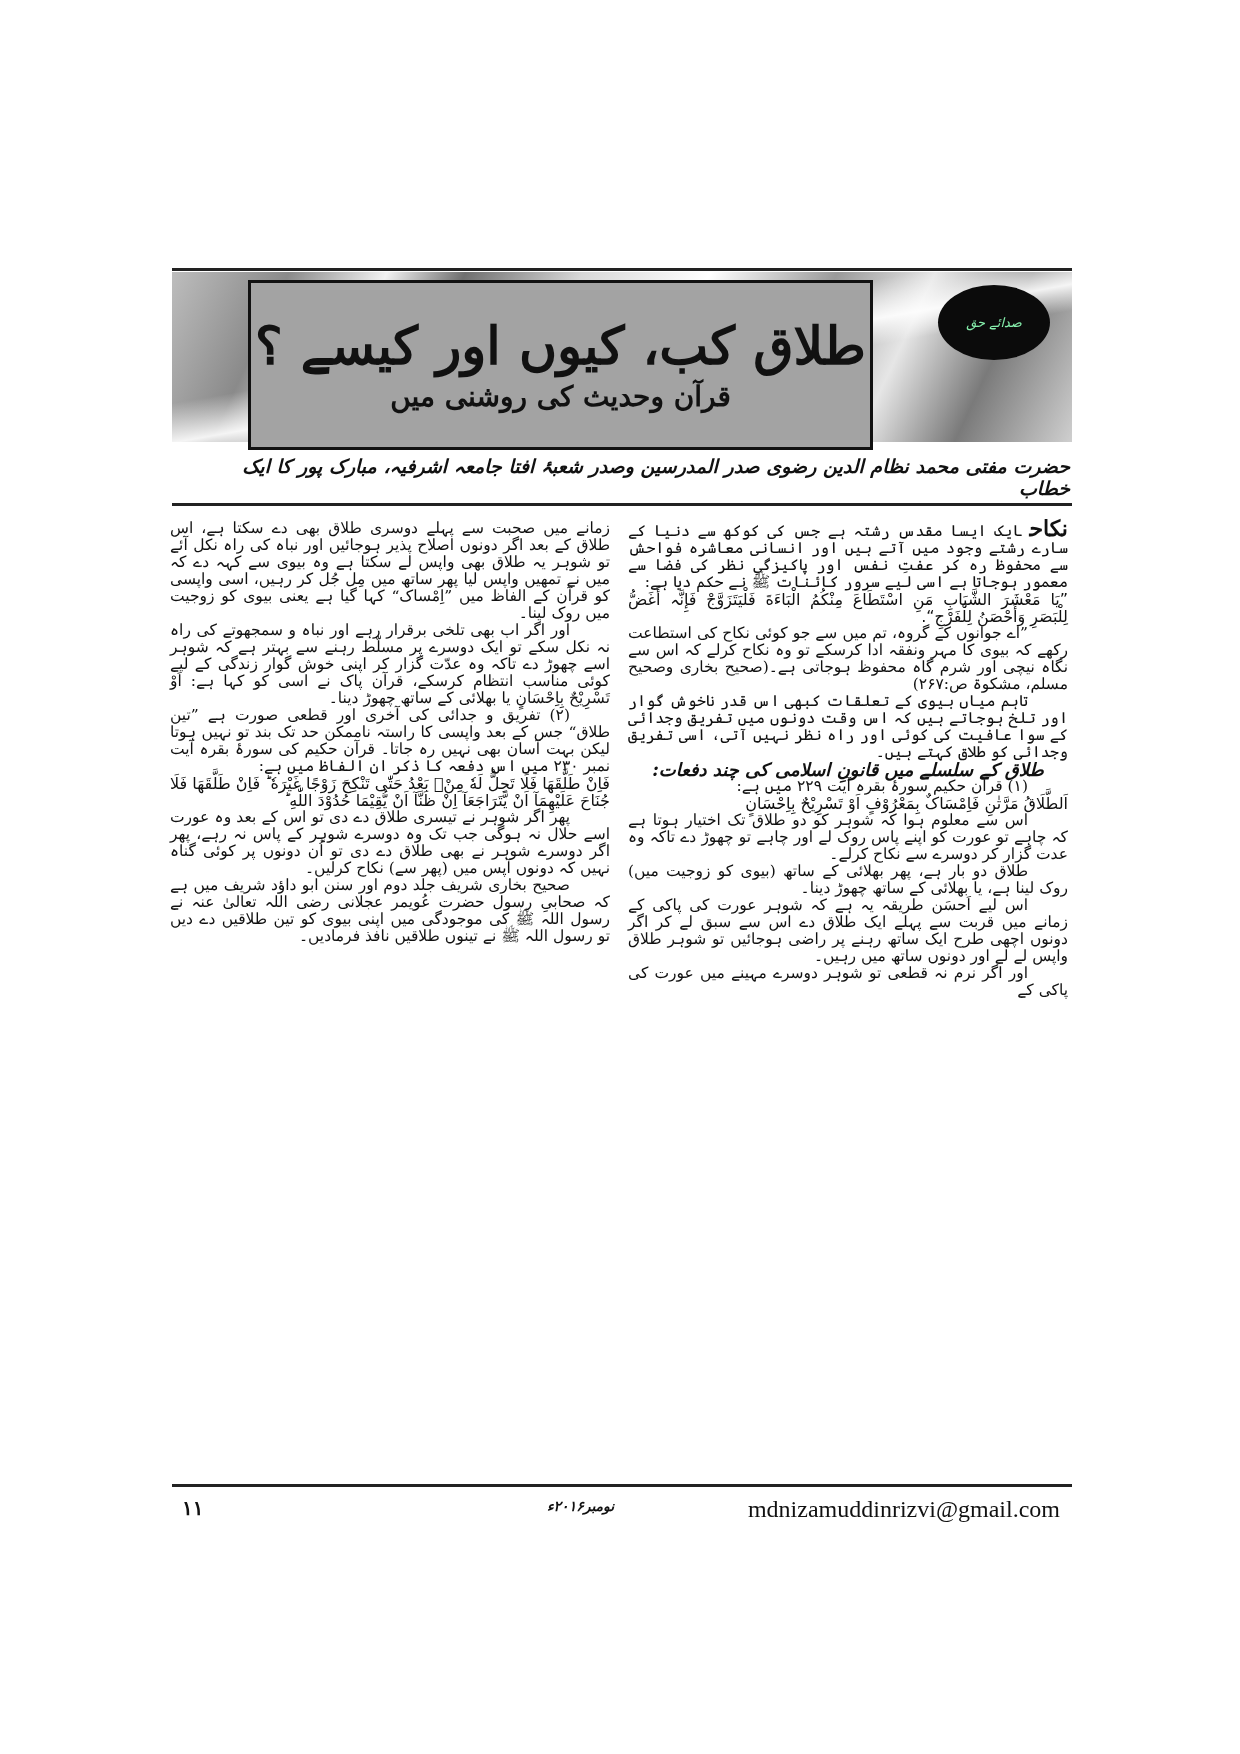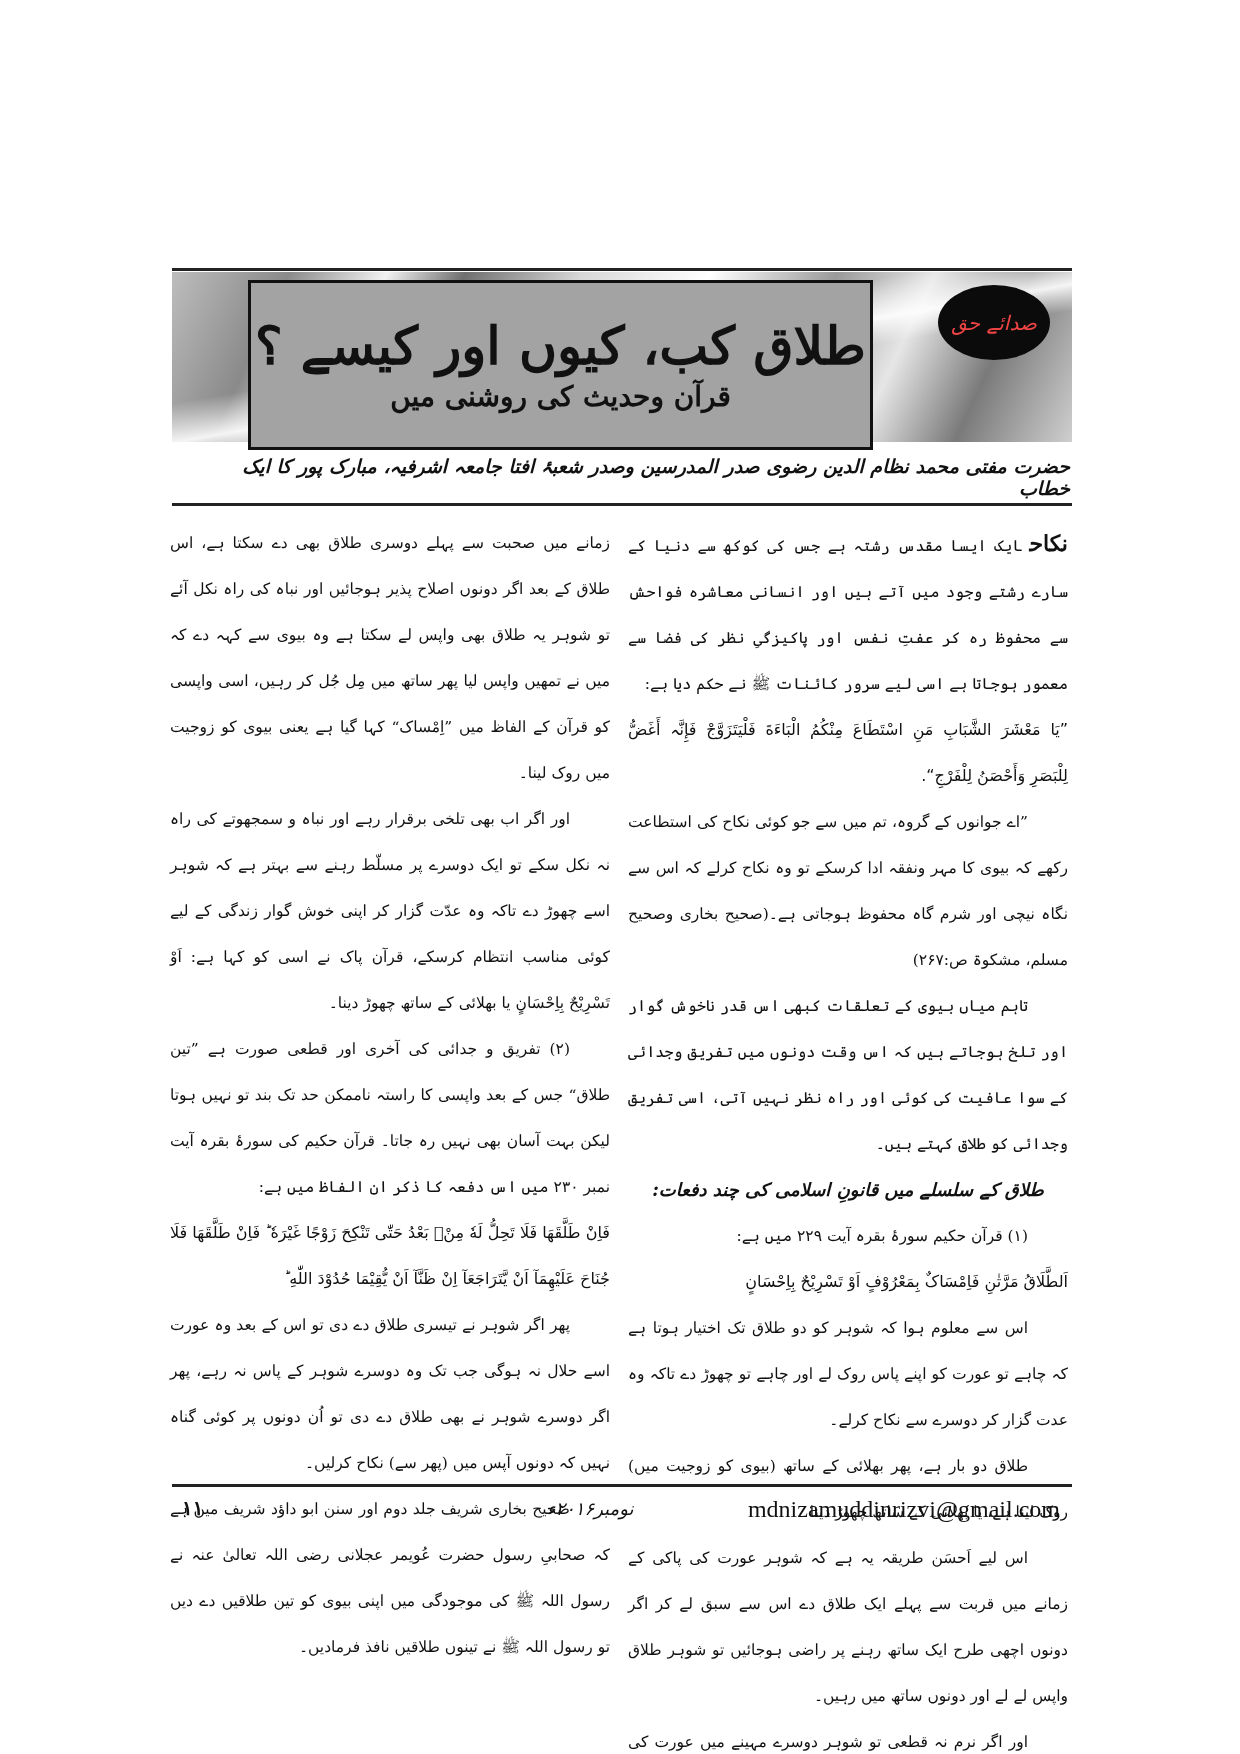--- a/index.html
+++ b/index.html
@@ -9,38 +9,38 @@
     .banner { position: absolute; left: 172px; top: 272px; width: 900px; height: 170px; overflow: hidden;
               background: linear-gradient(115deg, #bdbdbd 0%, #8a8a8a 12%, #f2f2f2 22%, #6f6f6f 30%, #d8d8d8 42%, #ffffff 55%, #9a9a9a 68%, #e6e6e6 78%, #7a7a7a 88%, #cfcfcf 100%); }
     .banner::after { content: ""; position: absolute; left: 0; top: 0; right: 0; bottom: 0;
               background: linear-gradient(170deg, rgba(255,255,255,0) 40%, rgba(255,255,255,0.9) 52%, rgba(255,255,255,0) 60%); }
     .title-box { position: absolute; left: 248px; top: 280px; width: 625px; height: 170px; background: #a3a3a3;
                  border: 3px solid #111; box-sizing: border-box; z-index: 2; display: flex; flex-direction: column;
                  align-items: center; justify-content: center; direction: rtl; }
     .title-main { font-family: "DejaVu Serif", serif; font-size: 52px; font-weight: bold; line-height: 1.1; }
     .title-sub { font-family: "DejaVu Serif", serif; font-size: 28px; font-weight: bold; margin-top: 6px; }
     .badge { position: absolute; left: 938px; top: 285px; width: 112px; height: 75px; border-radius: 50%;
-             background: #0b0b0b; color: #ef4444; z-index: 3; display: flex; align-items: center; justify-content: center;
-             font-family: "DejaVu Serif", serif; font-size: 20px; font-style: italic; direction: rtl; }
+             background: #0b0b0b; color: #86efac; z-index: 3; display: flex; align-items: center; justify-content: center;
+             font-family: "DejaVu Serif", serif; font-size: 13px; font-style: italic; direction: rtl; }
     .byline { position: absolute; left: 240px; top: 455px; width: 830px; text-align: right; direction: rtl;
               font-family: "DejaVu Serif", serif; font-size: 19px; font-style: italic; font-weight: bold; }
     .byline-rule { position: absolute; left: 172px; top: 503px; width: 900px; height: 3px; background: #222; }
     .col { position: absolute; top: 520px; width: 440px; direction: rtl; text-align: justify;
-           font-family: "DejaVu Serif", serif; font-size: 15.5px; line-height: 46px; }
+           font-family: "DejaVu Serif", serif; font-size: 15.5px; line-height: 17px; }
     .col-right { left: 628px; }
     .col-left { left: 170px; }
     .col p { margin: 0; }
     .indent { text-indent: 40px; }
     .arabic { font-family: "DejaVu Sans", sans-serif; font-size: 16px; }
     .lead { font-weight: bold; font-size: 22px; margin-left: 8px; margin-top: 8px; }
     .subhead { font-weight: bold; font-style: italic; font-size: 18px; text-align: center; }
     .footer-rule { position: absolute; left: 172px; top: 1484px; width: 900px; height: 3px; background: #222; }
     .footer { position: absolute; left: 172px; top: 1496px; width: 900px; height: 30px; }
     .page-num { position: absolute; left: 10px; top: 0; font-family: "DejaVu Serif", serif; font-size: 20px; font-weight: bold; }
-    .issue-date { position: absolute; left: 375px; top: 2px; font-family: "DejaVu Serif", serif; font-size: 18px; font-style: italic; direction: rtl; }
+    .issue-date { position: absolute; left: 375px; top: 2px; font-family: "DejaVu Serif", serif; font-size: 14px; font-style: italic; direction: rtl; font-weight: bold; }
     .email { position: absolute; right: 12px; top: 0; font-family: "Liberation Serif", serif; font-size: 24px; }
   </style>
 </head>
 <body>
 
 <div class="top-rule"></div>
 <div class="banner"></div>
 <div class="title-box">
   <div class="title-main">طلاق کب، کیوں اور کیسے ؟</div>
   <div class="title-sub">قرآن وحدیث کی روشنی میں</div>

